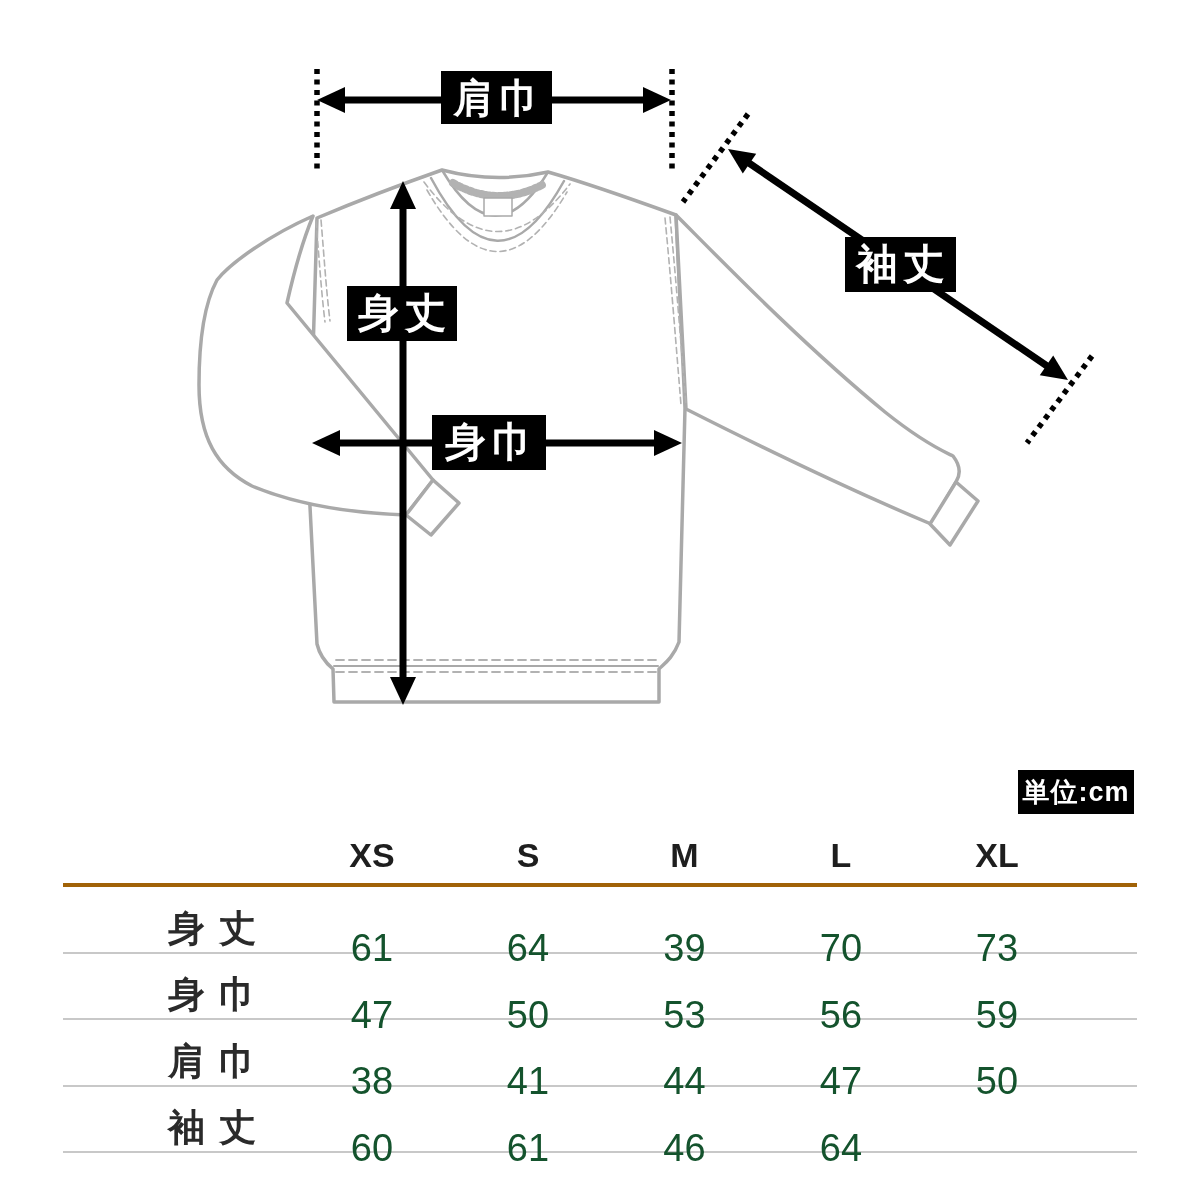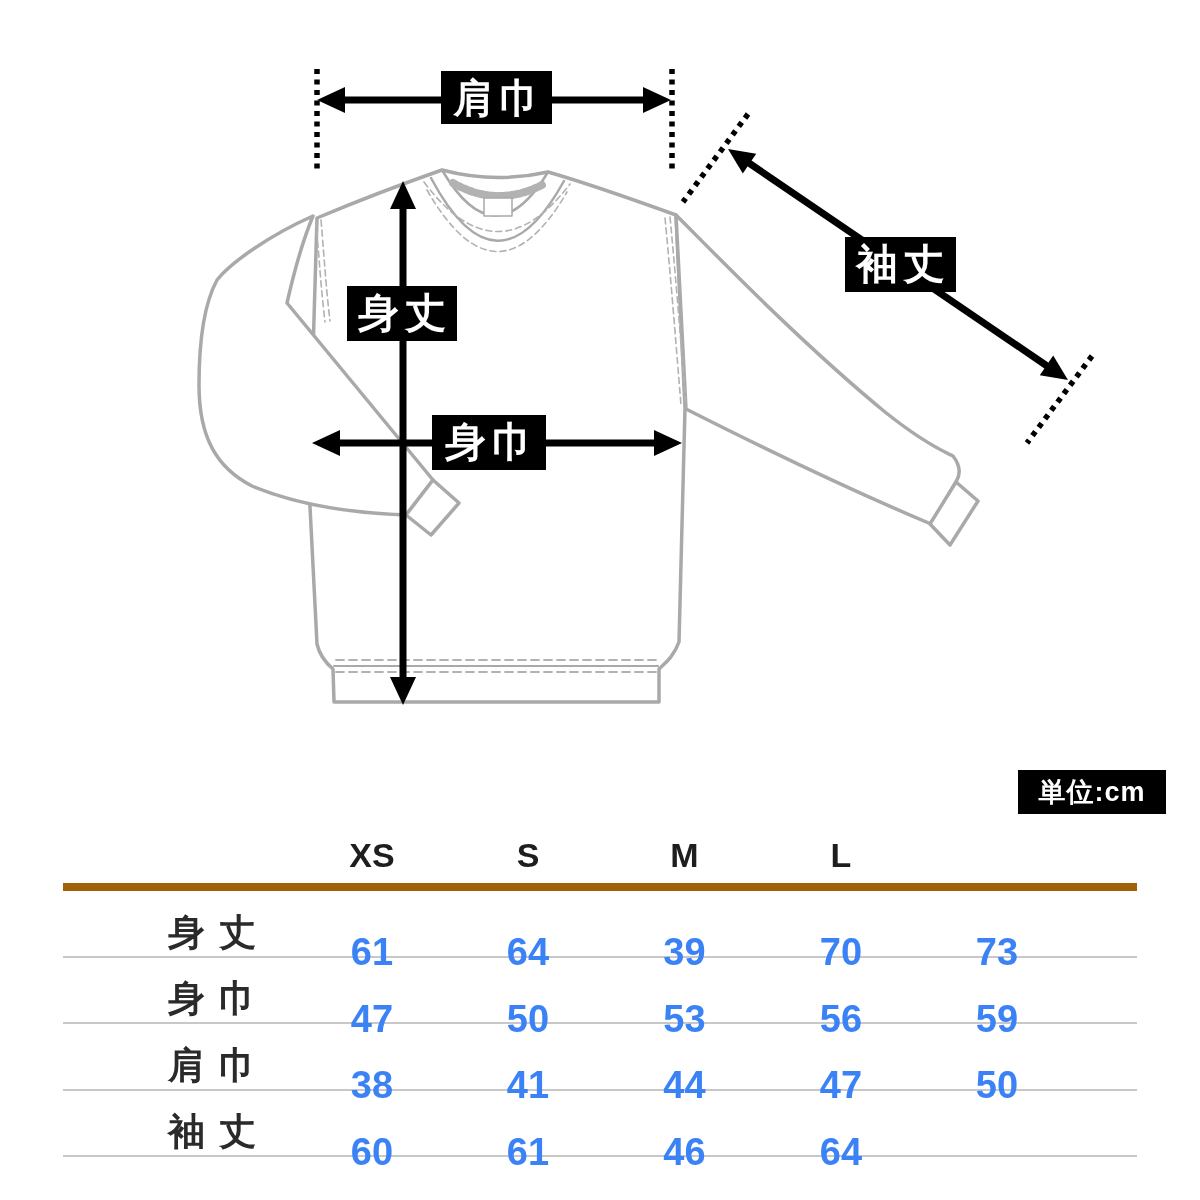--- a/index.html
+++ b/index.html
@@ -24,29 +24,29 @@
     font-size:27px;letter-spacing:1px;line-height:1;
   }
 
   
   .size-table{position:absolute;left:63px;top:815px;width:1074px;color:#2d2d2d;}
   .trow{
     display:grid;
     grid-template-columns:231px 156px 156px 157px 156px 156px 62px;
     align-items:center;
   }
-  .trow.head{height:56px;border-bottom:8px solid #a16207;}
+  .trow.head{height:56px;border-bottom:4px solid #a16207;}
   .trow.data{height:64.5px;border-bottom:2px solid #c8c8c8;}
   .cell{display:flex;align-items:center;justify-content:center;}
   .cell.head{font-weight:bold;font-size:34px;color:#1e1e1e;}
   .cell.rowlabel{
     justify-content:flex-end;padding-right:24px;
     font-weight:bold;font-size:37px;letter-spacing:14px;color:#2a2a2a;
   }
-  .cell.val{font-size:38px;font-weight:700;color:#3b82f6;margin-top:40px;}
+  .cell.val{font-size:38px;font-weight:400;color:#14532d;margin-top:40px;}
 </style>
 </head>
 <body>
 
 <div class="stage">
 
   <svg class="diagram" width="1200" height="1200" viewBox="0 0 1200 1200">
 
     <g fill="none" stroke="#a9a9a9" stroke-width="3.5" stroke-linejoin="round" stroke-linecap="round">
 
@@ -122,30 +122,31 @@
   </svg>
 
   <div class="measure-label" style="left:441px;top:59px;width:111px;height:53px;font-size:40px;">肩巾</div>
 
   <div class="measure-label" style="left:347px;top:274px;width:110px;height:55px;">身丈</div>
 
   <div class="measure-label" style="left:432px;top:403px;width:114px;height:55px;">身巾</div>
 
   <div class="measure-label" style="left:845px;top:225px;width:111px;height:55px;">袖丈</div>
 
-  <div class="unit-badge" style="left:1018px;top:758px;width:148px;height:44px;">単位:cm</div>
+  <div class="unit-badge" style="left:1018px;top:758px;width:116px;height:44px;">単位:cm</div>
 
   <div class="size-table">
 
     <div class="trow head">
       <div class="cell"></div>
       <div class="cell head">XS</div>
       <div class="cell head">S</div>
       <div class="cell head">M</div>
       <div class="cell head">L</div>
+      <div class="cell head">XL</div>
       <div class="cell"></div>
     </div>
 
     <div class="trow data">
       <div class="cell rowlabel">身丈</div>
       <div class="cell val">61</div>
       <div class="cell val">64</div>
       <div class="cell val">39</div>
       <div class="cell val">70</div>
       <div class="cell val">73</div>

